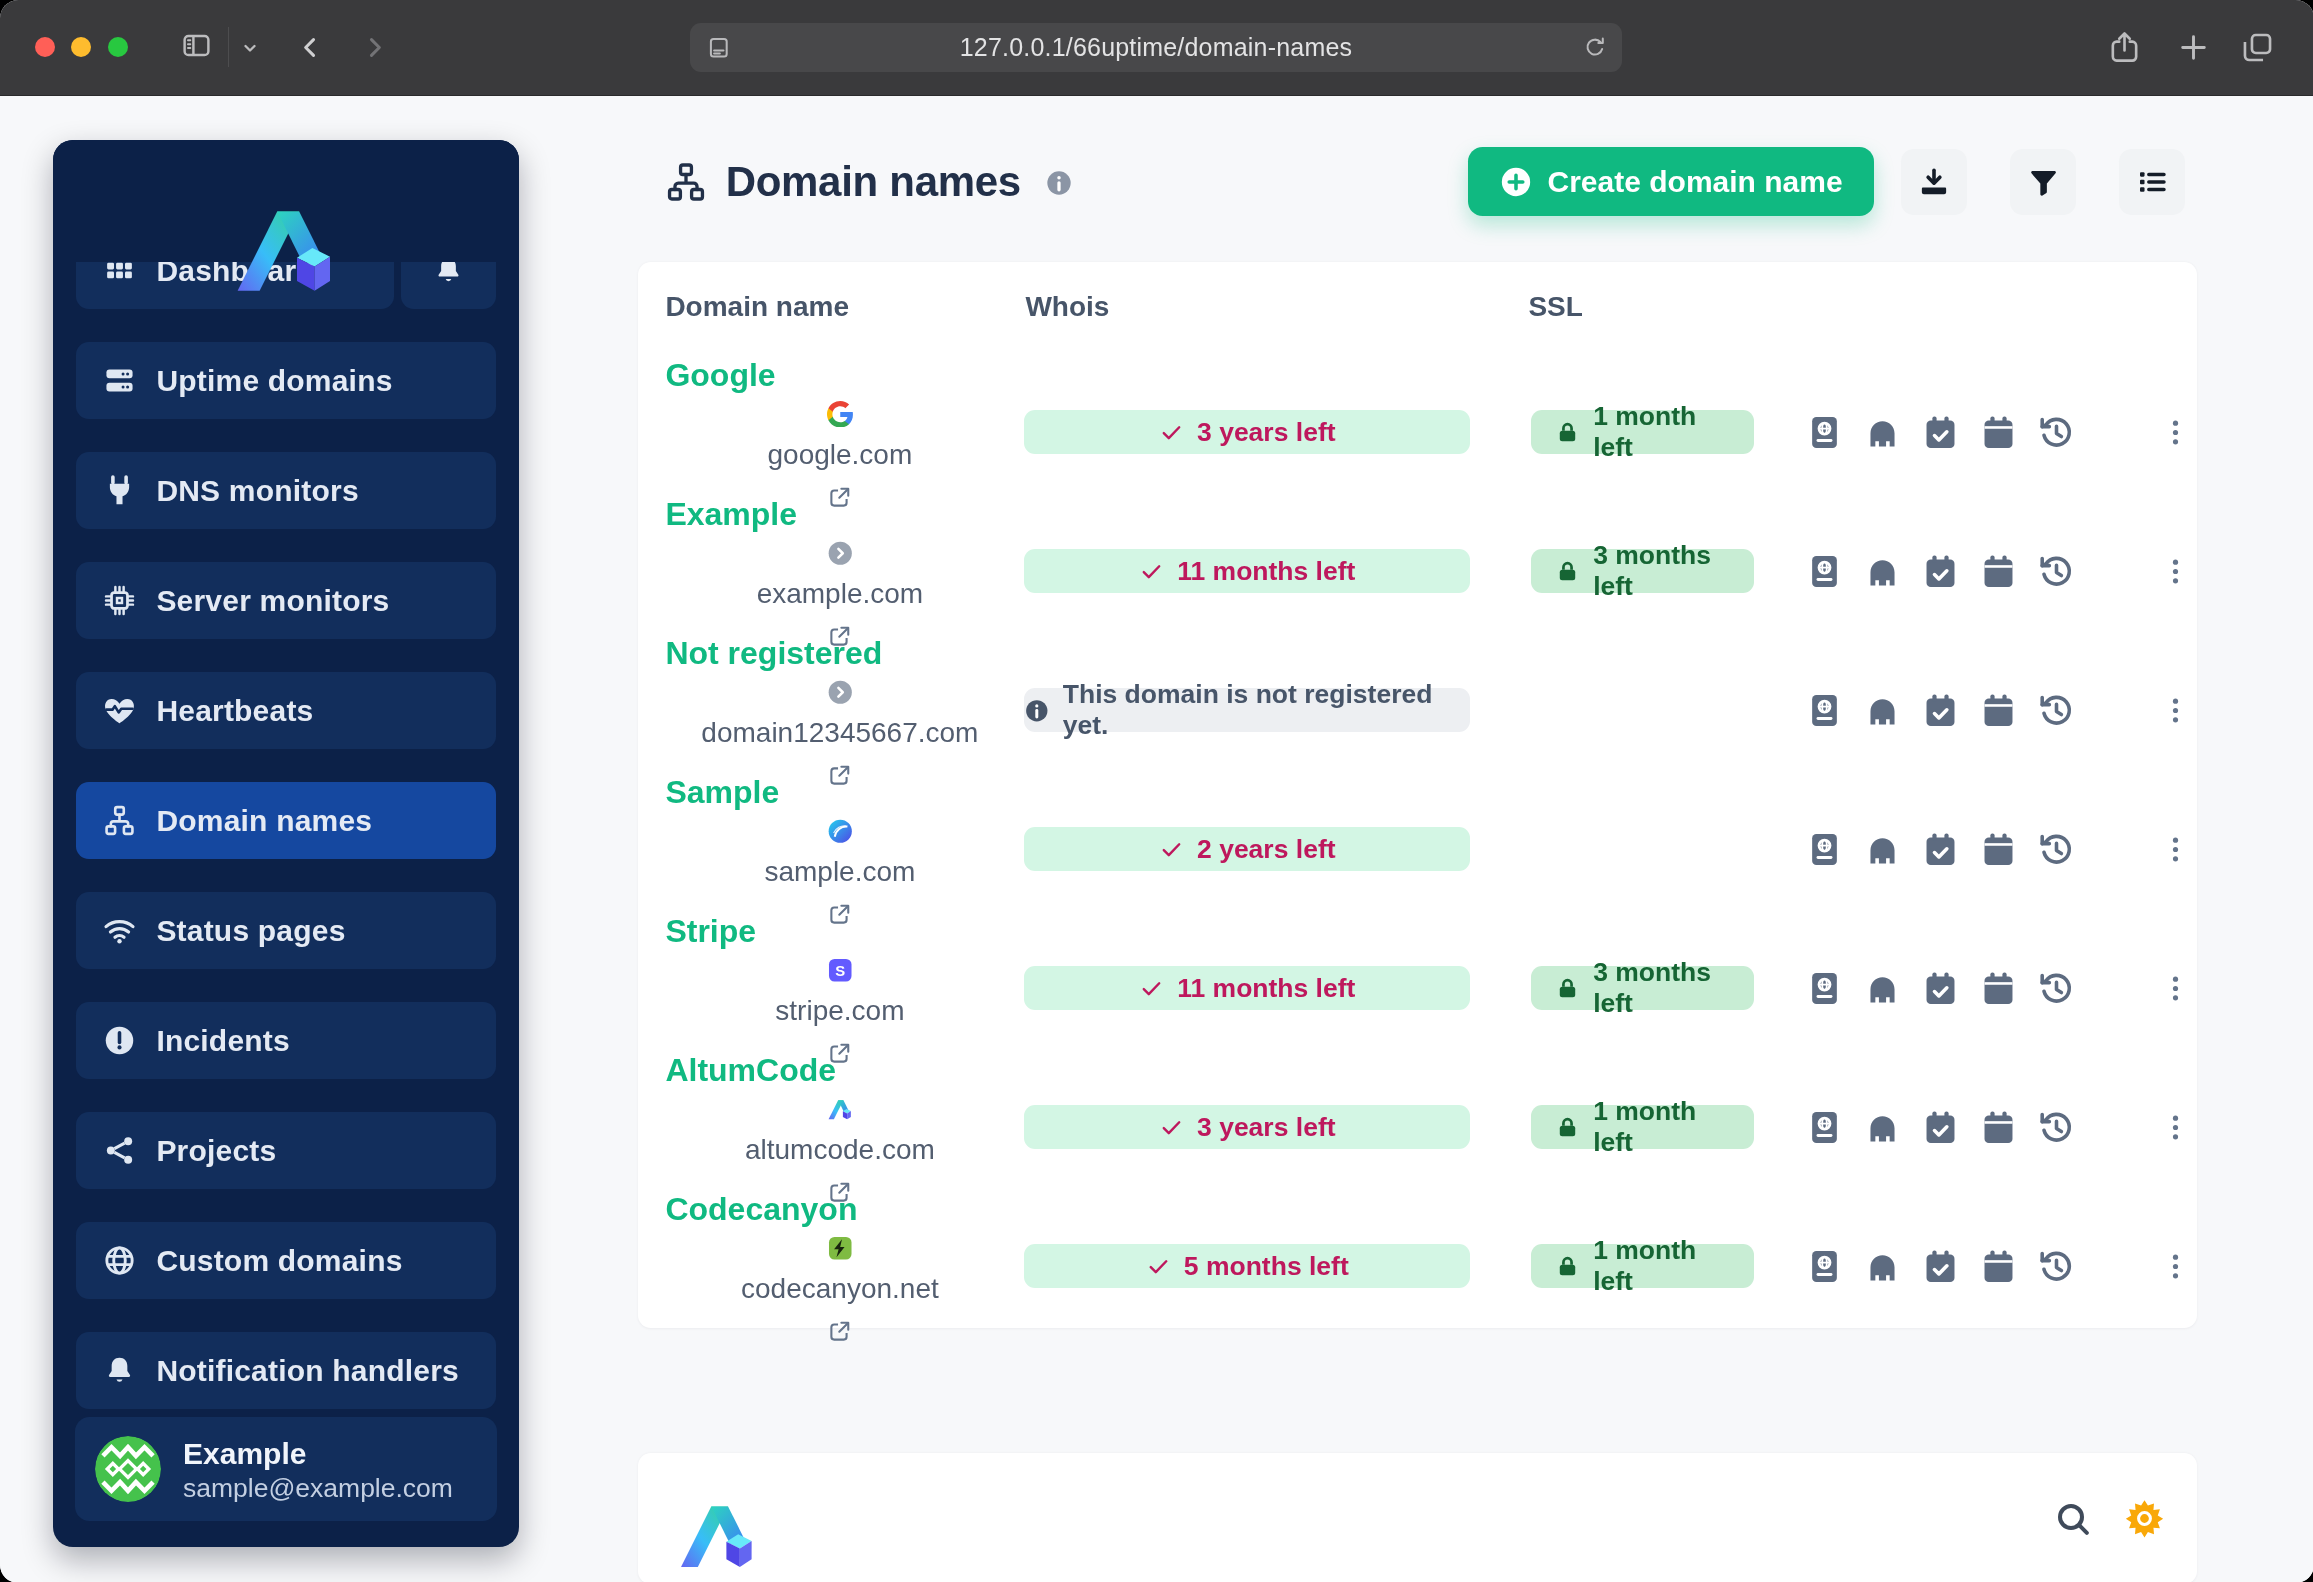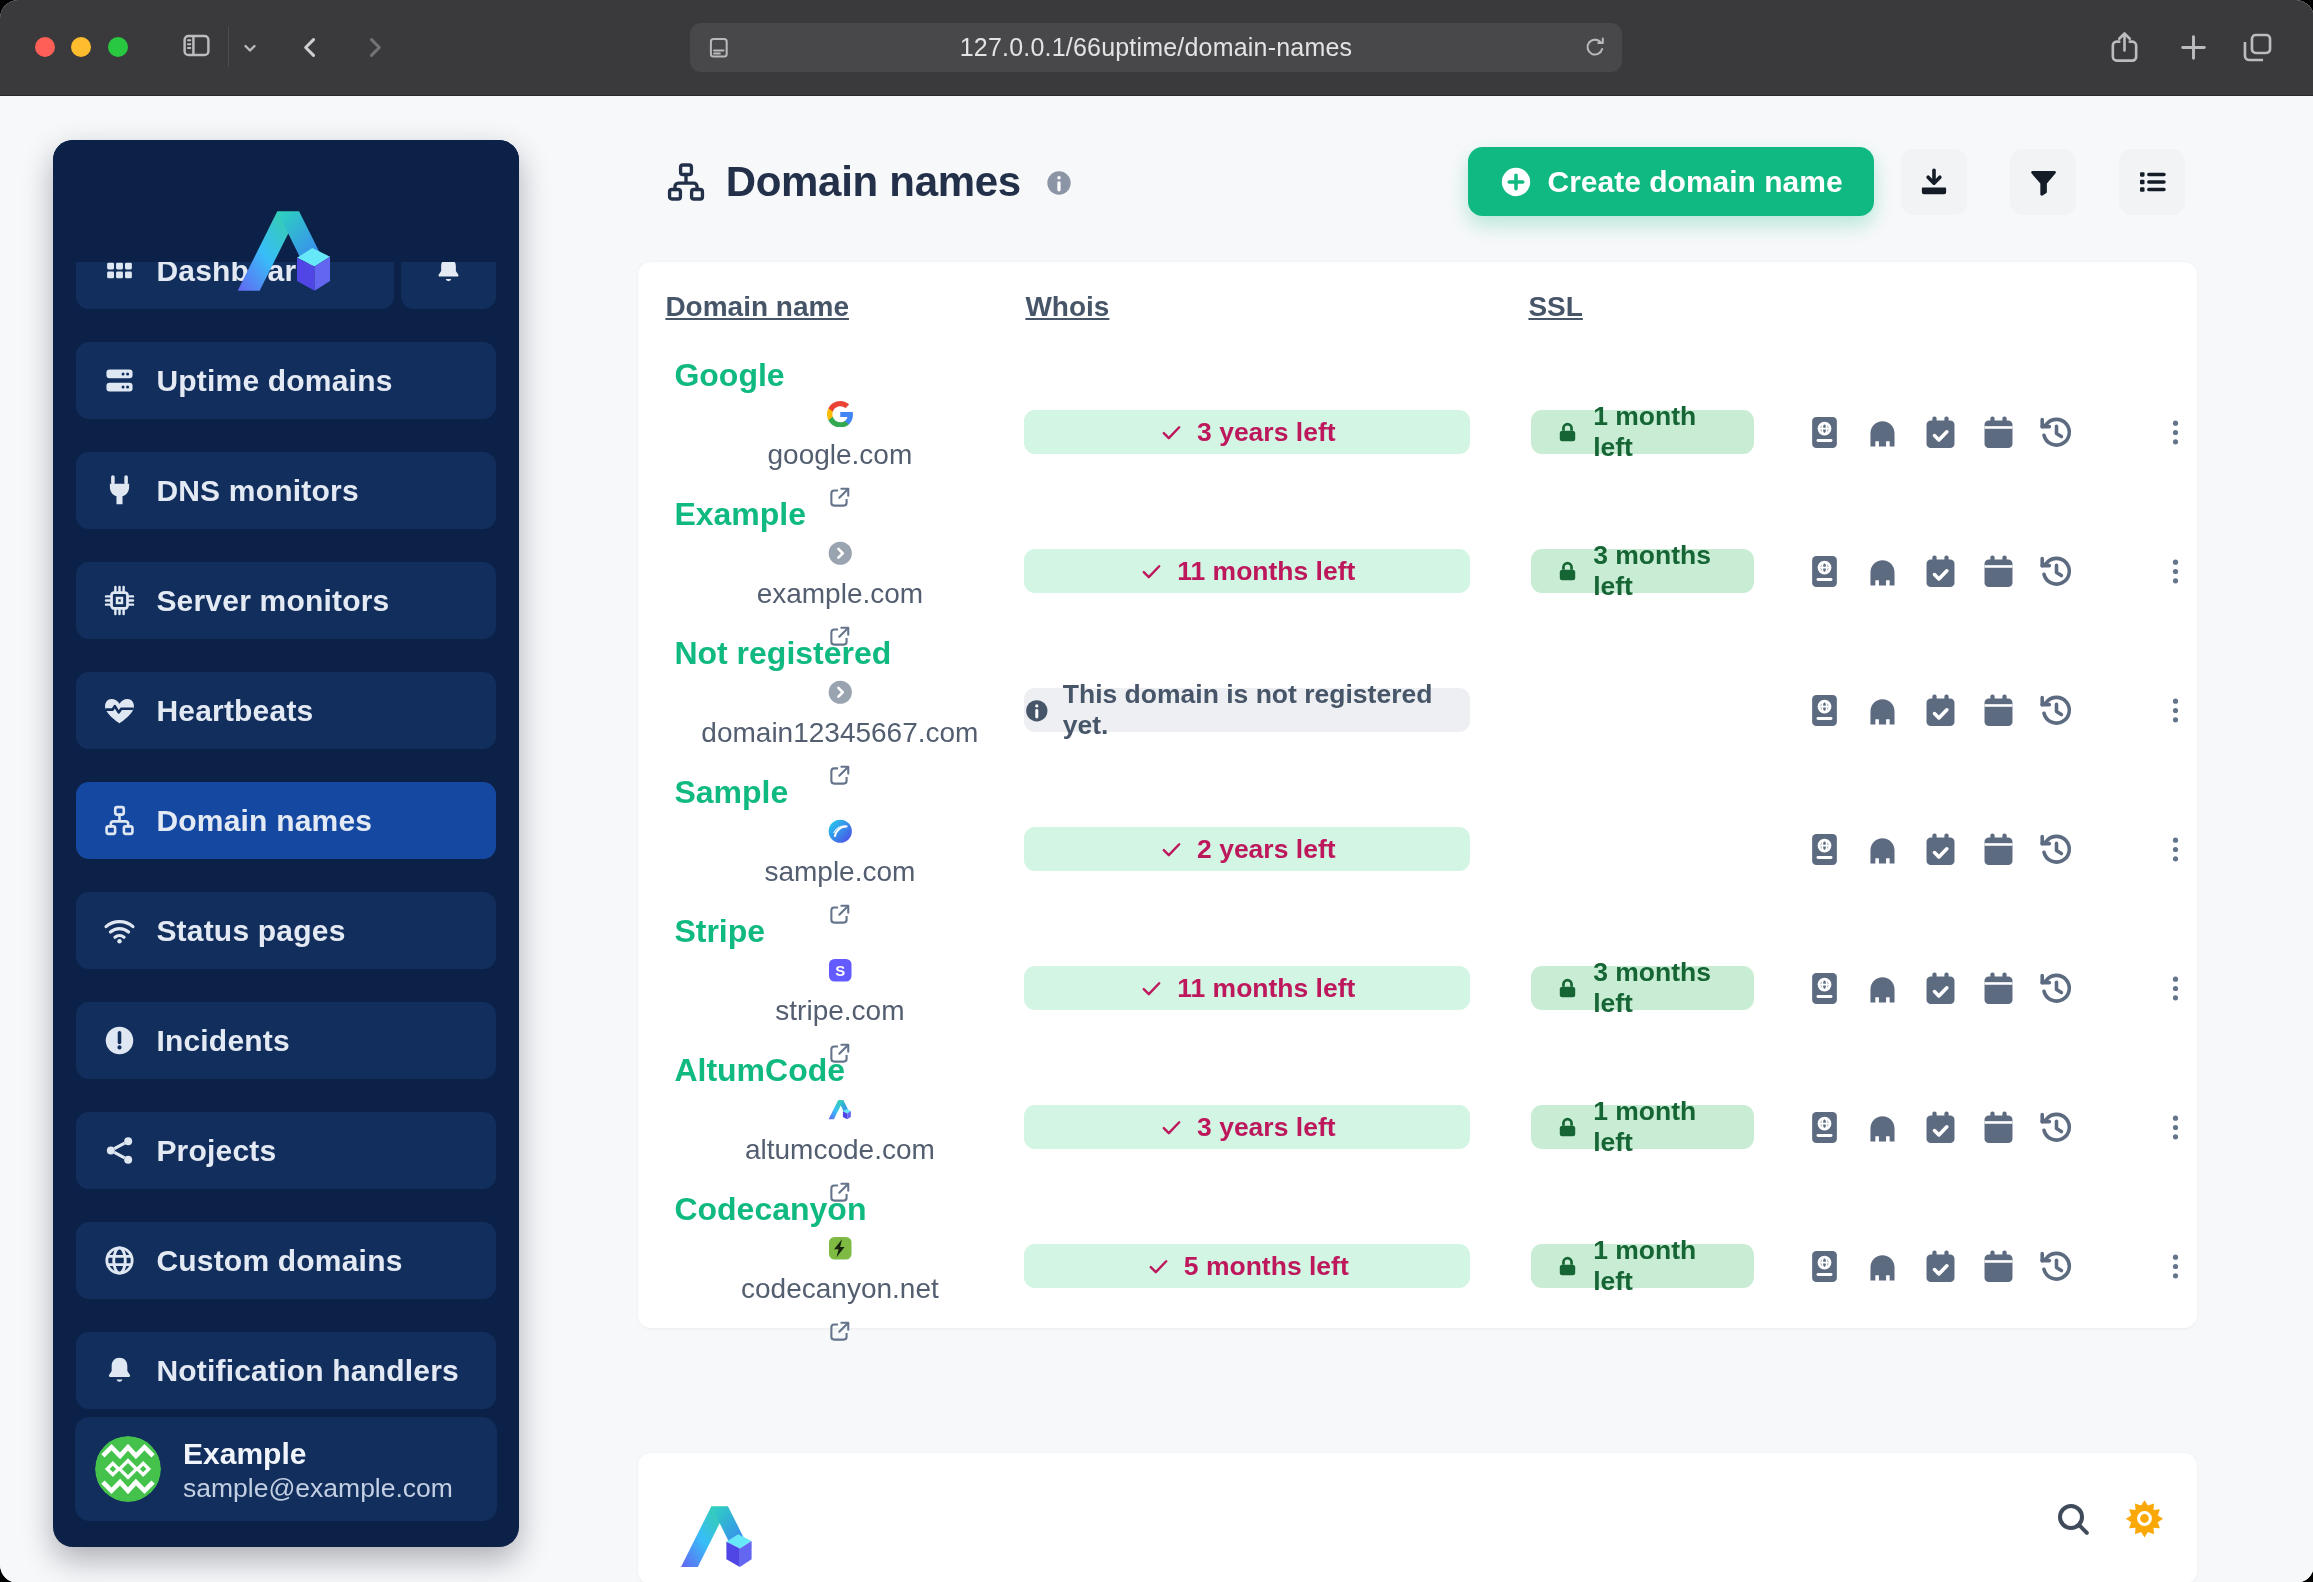--- a/index.html
+++ b/index.html
@@ -52,26 +52,26 @@
   .info-dot svg{width:28px;height:28px;display:block;}
   .header-actions{margin-left:auto;display:flex;align-items:center;gap:27.4px;}
   .btn-create{height:69px;border-radius:14.6px;background:#10b981;color:#fff;display:flex;align-items:center;gap:14.6px;padding:0 31px;font-size:30px;font-weight:600;cursor:pointer;box-shadow:0 9.1px 20px rgba(16,185,129,.28);white-space:nowrap;}
   .btn-create svg{width:34px;height:34px;}
   .iconbtns{display:flex;gap:43px;}
   .iconbtn{width:66px;height:66px;border-radius:12.8px;background:#f1f3f5;display:flex;align-items:center;justify-content:center;color:#141c28;cursor:pointer;}
   .iconbtn svg{width:32px;height:32px;}
 
   .card{background:#fff;border-radius:12.8px;box-shadow:0 0.9px 2.7px rgba(15,23,42,.05);}
   .table-card{margin-top:46px;width:1559px;}
-  .t-head{display:grid;grid-template-columns:349px 466px 274px 1fr 33px;padding:29px 5.5px 0 27.4px;height:93px;box-sizing:border-box;color:#475569;font-size:28px;font-weight:700;text-decoration:underline;}
+  .t-head{display:grid;grid-template-columns:349px 466px 274px 1fr 33px;padding:29px 5.5px 0 27.4px;height:93px;box-sizing:border-box;color:#475569;font-size:28px;font-weight:700;}
   .t-head .h-whois{padding-left:11px;}
   .t-head .h-ssl{padding-left:48px;}
   .t-row{display:grid;grid-template-columns:349px 466px 274px 1fr 33px;height:139px;align-items:center;padding:0 5.5px 0 27.4px;}
   .cell-name{display:flex;flex-direction:column;justify-content:center;}
-  .d-name{color:#10b981;font-size:32px;font-weight:600;line-height:40px;cursor:pointer;text-decoration:none;margin-left:9px;}
+  .d-name{color:#10b981;font-size:32px;font-weight:600;line-height:40px;cursor:pointer;text-decoration:none;}
   .d-sub{display:flex;align-items:center;gap:12px;margin-top:5.5px;flex-direction:column;}
   .favicon{width:26.5px;height:26.5px;flex:none;}
   .favicon svg{width:26.5px;height:26.5px;display:block;}
   .d-host{font-size:28px;color:#535e70;}
   .ext{color:#64748b;cursor:pointer;}
   .ext svg{width:25px;height:25px;display:block;margin-top:1.8px;}
   .pill{height:44px;border-radius:11px;display:flex;align-items:center;justify-content:center;gap:12.8px;font-size:26.5px;font-weight:700;}
   .cell-whois .pill{width:446px;margin-left:10px;}
   .pill.ok{background:#d3f6e4;color:#be185d;}
   .pill.notice{background:#edeff2;color:#475569;}

